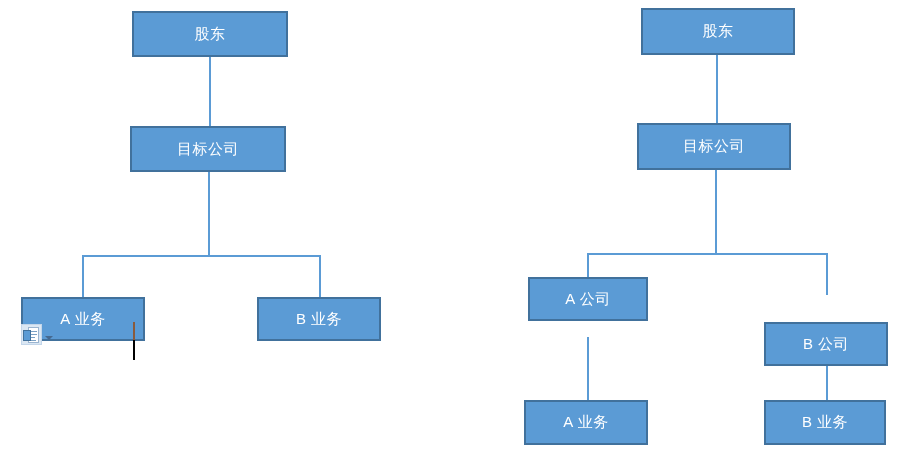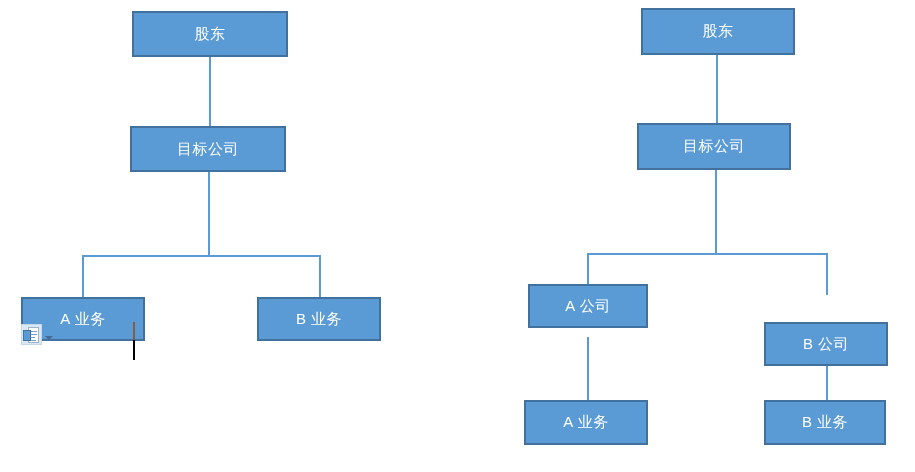--- a/index.html
+++ b/index.html
@@ -184,21 +184,21 @@
     <div class="conn conn-v" style="left:826px; top:337px; height:64px;"></div>
 
     <div class="node" style="left:641px; top:8px; width:154px; height:47px;">
       <span class="node-label">股东</span>
     </div>
 
     <div class="node" style="left:637px; top:123px; width:154px; height:47px;">
       <span class="node-label">目标公司</span>
     </div>
 
-    <div class="node" style="left:528px; top:284px; width:120px; height:44px;">
+    <div class="node" style="left:528px; top:277px; width:120px; height:44px;">
       <span class="node-label">A 公司</span>
     </div>
 
     <div class="node" style="left:764px; top:293px; width:124px; height:44px;margin-top:29px;">
       <span class="node-label">B 公司</span>
     </div>
 
     <div class="node" style="left:524px; top:400px; width:124px; height:45px;">
       <span class="node-label">A 业务</span>
     </div>

